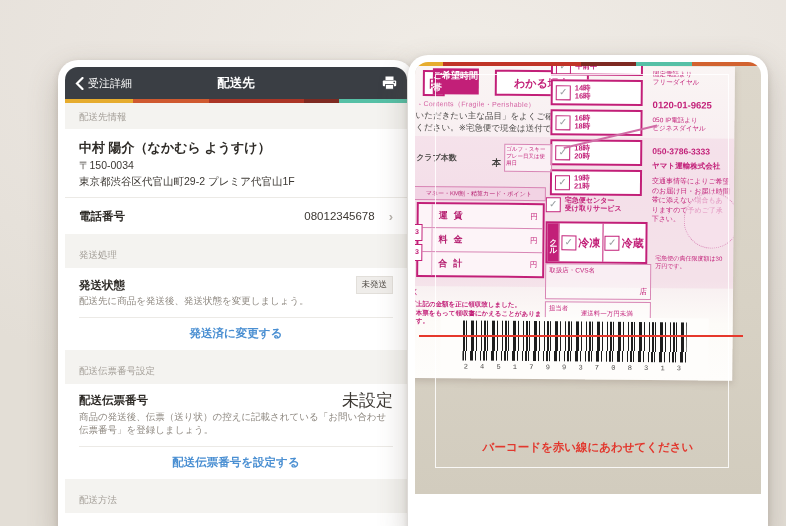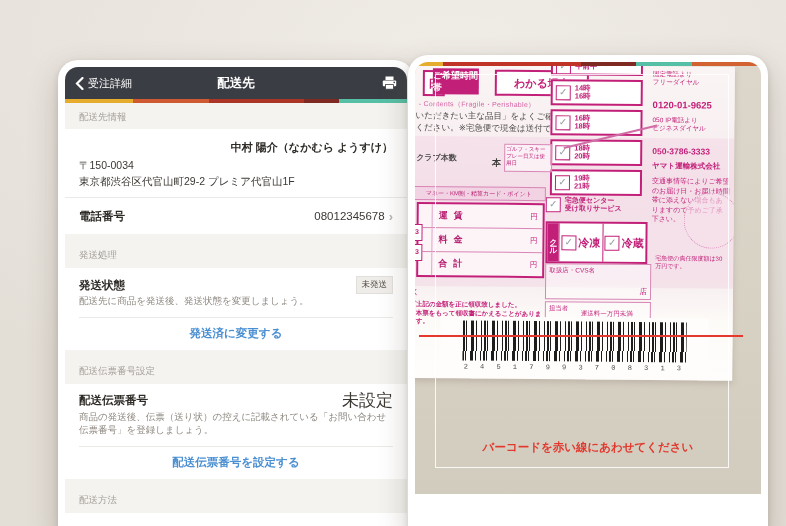--- a/index.html
+++ b/index.html
@@ -18,27 +18,27 @@
   .nav-title{position:absolute;left:0;right:0;text-align:center;font-size:12.5px;font-weight:bold;color:#fff;}
   .nav-right{margin-left:auto;z-index:2;display:flex;align-items:center;font-size:11.5px;}
   .rainbow{height:4px;display:flex;width:100%;}
   .rainbow i{display:block;height:100%;}
   
   .content{background:#fff;}
   .sec-label{background:#f4f3f0;color:#a49f98;font-size:9.5px;padding:0 14px;display:flex;align-items:flex-end;}
   .sec-label.s1{height:21px;padding-bottom:5px;}
   .sec-label.s2{height:28px;padding-bottom:6px;}
   .addr-block{padding:9px 14px 8px 14px;}
-  .addr-name{font-size:11px;font-weight:bold;color:#2e2b27;line-height:19px;text-align:right;}
+  .addr-name{font-size:13px;font-weight:bold;color:#2e2b27;line-height:19px;}
   .addr-line{font-size:10.5px;color:#3c3833;line-height:16px;}
   .divider{height:1px;background:#eceae6;}
   .row{display:flex;align-items:center;justify-content:space-between;padding:0 14px;}
   .row-phone{height:36px;cursor:pointer;}
   .row-label{font-size:11.5px;font-weight:bold;color:#2e2b27;}
-  .row-value{font-size:11.5px;color:#3c3833;display:flex;align-items:center;gap:4px;text-align:center;}
+  .row-value{font-size:11.5px;color:#3c3833;display:flex;align-items:center;gap:14px;text-align:center;}
   .chev{color:#b7b3ad;font-size:13px;font-weight:bold;}
   .block{padding:8px 14px 0 14px;}
   .badge{font-size:8.5px;color:#4d4842;background:#efedea;border:1px solid #e2dfda;border-radius:0;padding:2px 5px;}
   .desc{font-size:9.5px;color:#8e8880;line-height:13.5px;}
   .plain-value{font-size:17px;color:#3c3833;margin-left:47px;}
   .link-row{height:32px;display:flex;align-items:center;justify-content:center;cursor:pointer;}
   .link{color:#4a8fd2;font-size:11.5px;font-weight:bold;}
   .header-row{display:flex;align-items:center;justify-content:space-between;height:18px;}
   
   .camera{position:relative;width:100%;height:428px;overflow:hidden;

